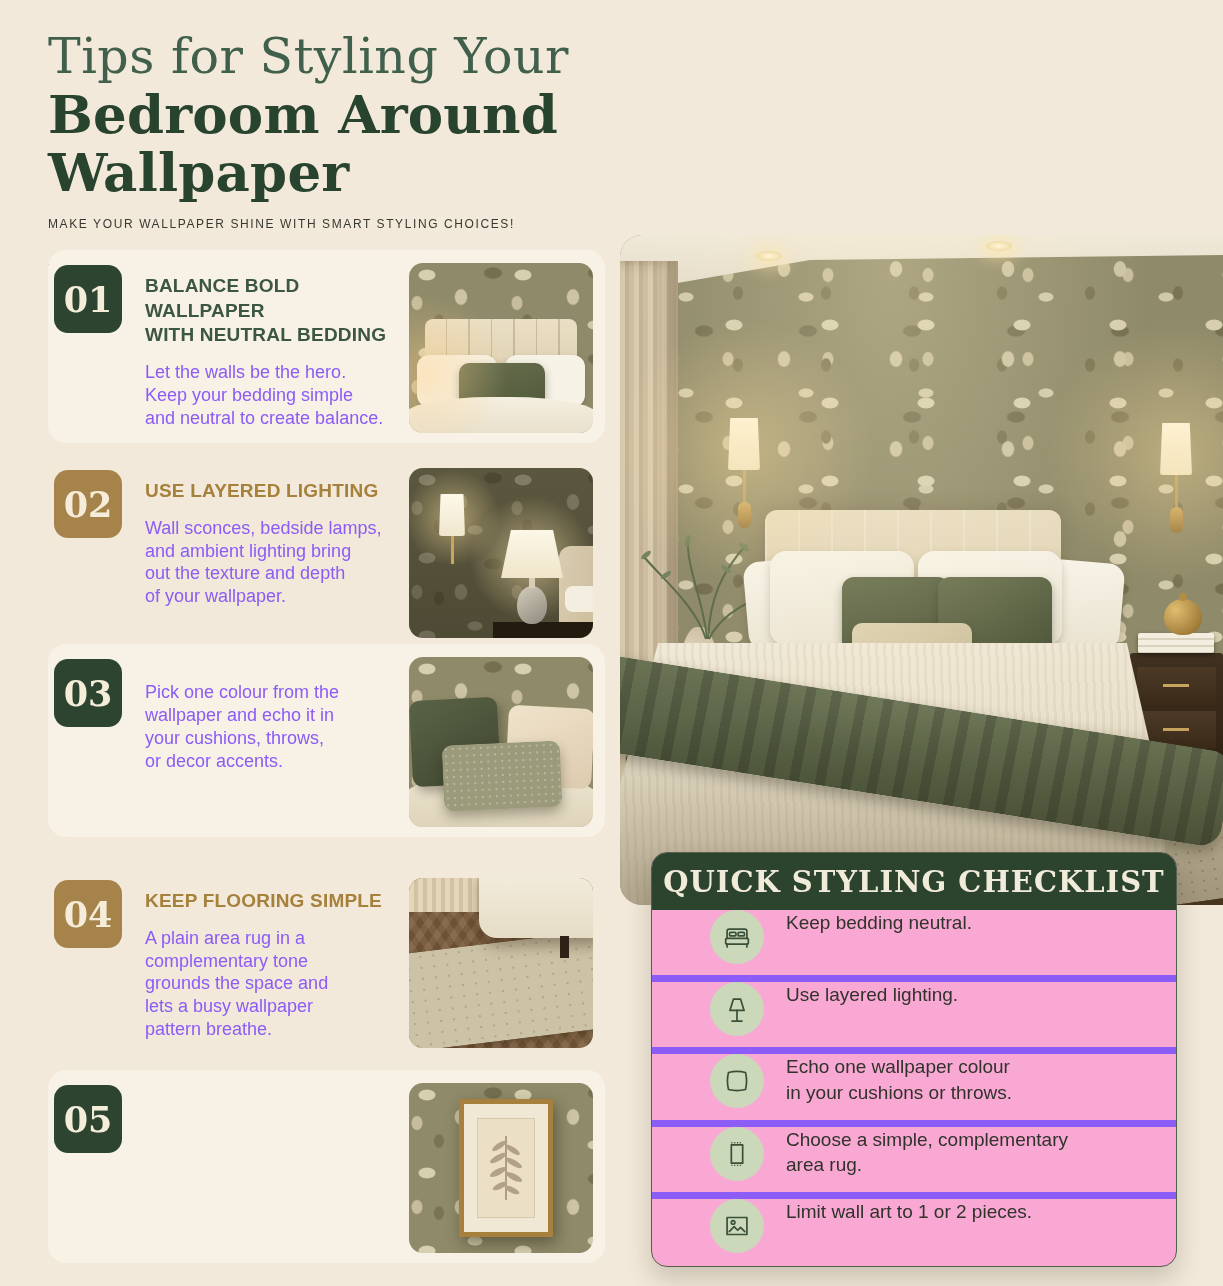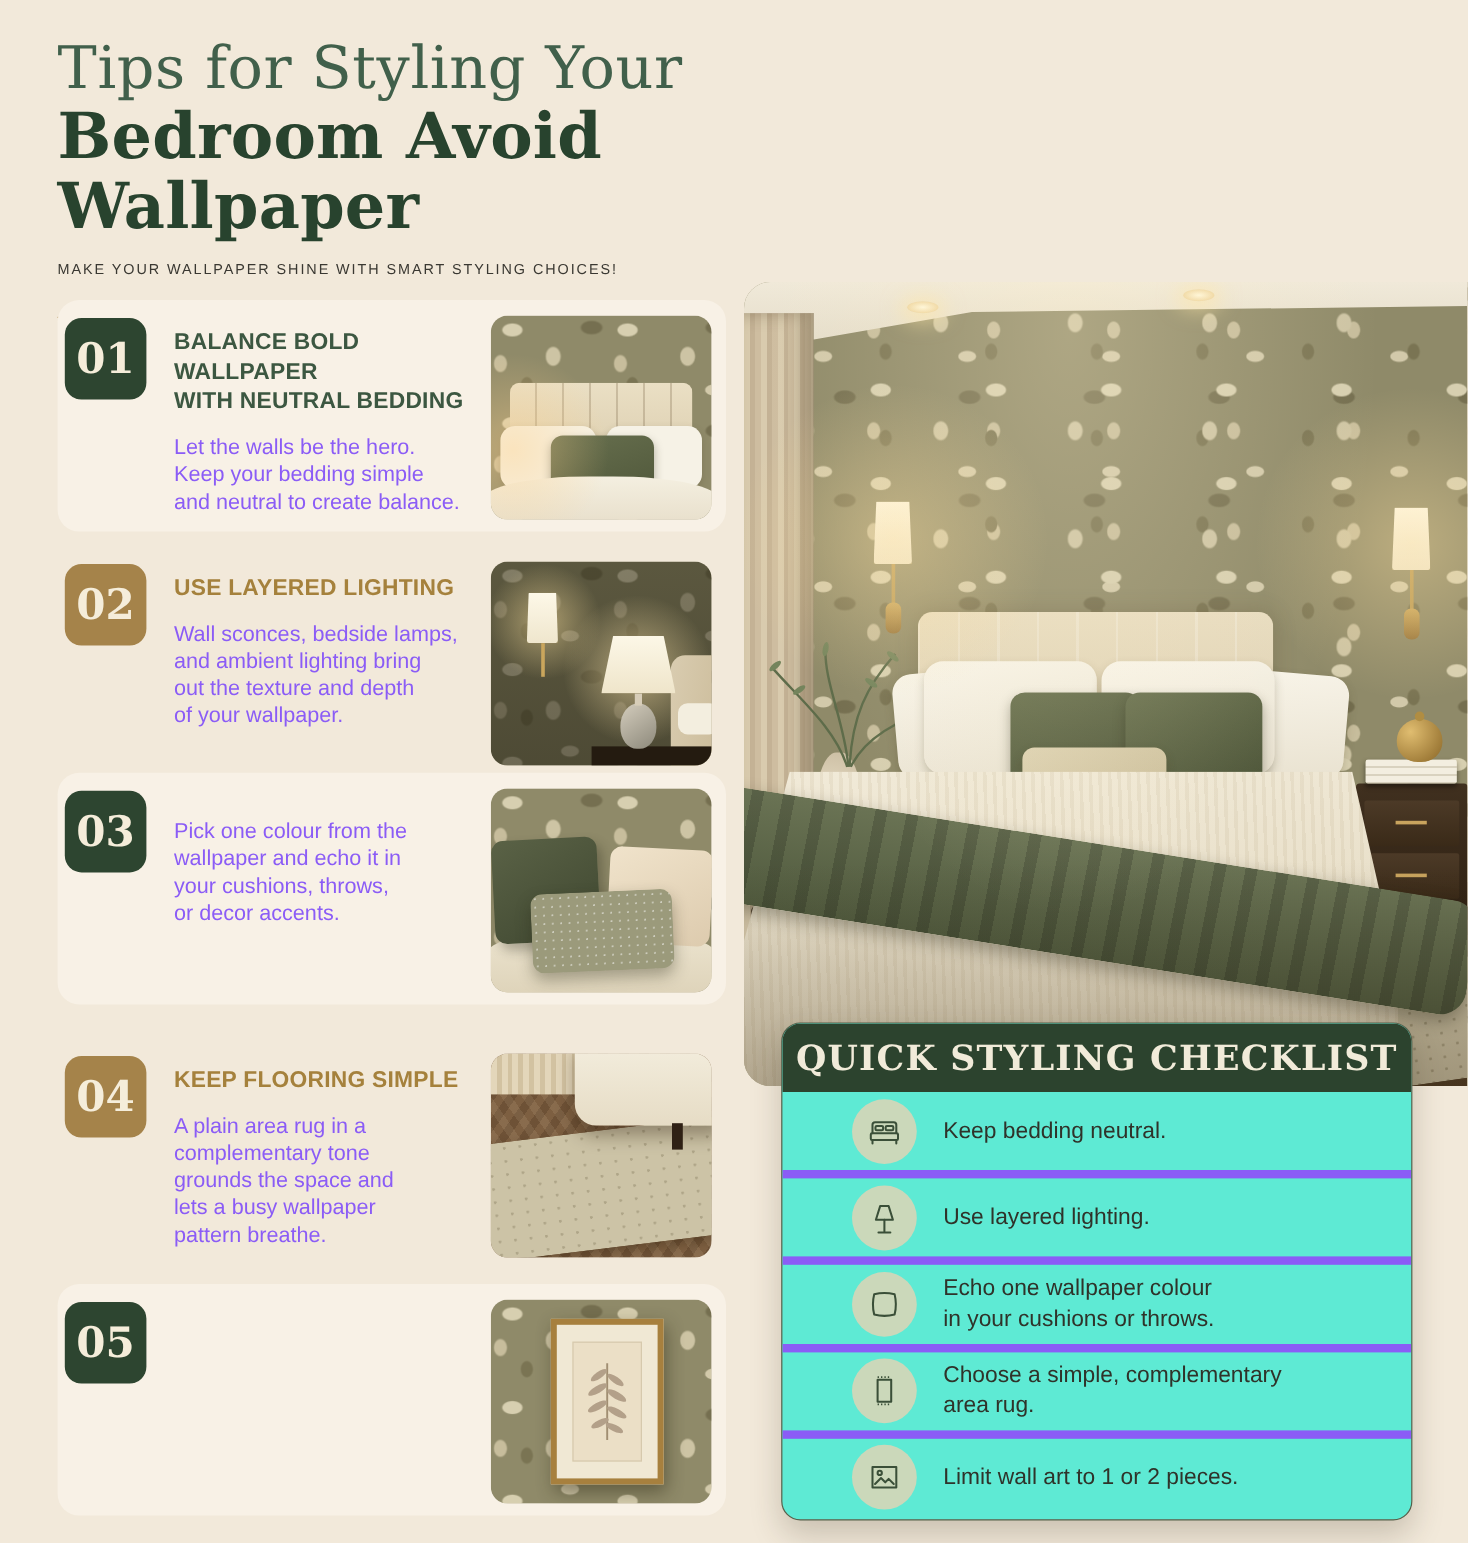--- a/index.html
+++ b/index.html
@@ -166,39 +166,39 @@
     background-image:repeating-linear-gradient(92deg,rgba(0,0,0,.16) 0 10px,transparent 10px 26px),
       linear-gradient(180deg,#6a7354,#505a3e);transform:rotate(9deg);box-shadow:0 6px 14px rgba(30,30,15,.35);}
   .ph-glow{position:absolute;inset:0;background:
     radial-gradient(circle at 124px 215px,rgba(255,225,160,.4),transparent 130px),
     radial-gradient(circle at 556px 218px,rgba(255,225,160,.4),transparent 130px),
     radial-gradient(ellipse at 45% 6%,rgba(255,240,200,.28),transparent 55%),
     linear-gradient(rgba(60,50,30,0) 72%,rgba(55,42,22,.28) 100%);}
 
   
   .checklist{position:absolute;left:651px;top:852px;width:524px;height:413px;border-radius:16px;
-    border:1.5px solid #55604b;overflow:hidden;background:#5eead4;box-shadow:0 12px 26px rgba(60,50,30,.22);z-index:5;}
+    border:1.5px solid #55604b;overflow:hidden;background:#f9a8d4;box-shadow:0 12px 26px rgba(60,50,30,.22);z-index:5;}
   .checklist-header{height:57px;background:#2c432e;display:flex;align-items:center;justify-content:center;}
   .checklist-title{font-family:"DejaVu Serif","Liberation Serif",serif;font-size:29px;font-weight:bold;
     letter-spacing:1px;color:#f1ebd9;}
   .checklist-body{display:flex;flex-direction:column;height:354px;}
-  .check-item{flex:1;display:flex;align-items:center;gap:22px;padding-left:58px;}
+  .check-item{flex:1;display:flex;gap:22px;padding-left:58px;}
   .check-item + .check-item{border-top:7px solid #8b5cf6;}
   .icon-circle{flex:none;width:54px;height:54px;border-radius:50%;background:#cbd8ba;
     display:flex;align-items:center;justify-content:center;}
   .icon-circle svg{width:34px;height:34px;}
   .check-text{font-size:19px;line-height:1.35;color:#2f332a;white-space:pre-line;}
 </style>
 </head>
 <body>
 
 <header class="header">
   <h1 class="title">
     <span class="title-line1">Tips for Styling Your</span>
-    <span class="title-line2">Bedroom Avoid Wallpaper</span>
+    <span class="title-line2">Bedroom Around Wallpaper</span>
   </h1>
   <p class="subtitle">MAKE YOUR WALLPAPER SHINE WITH SMART STYLING CHOICES!</p>
   <div class="divider">
     <span class="line"></span>
     <svg class="ornament" viewBox="0 0 24 24">
       <g fill="#a8853f">
         <path d="M12 2 C14.2 4.6 14.2 7.4 12 10 C9.8 7.4 9.8 4.6 12 2 Z"></path>
         <path d="M12 22 C14.2 19.4 14.2 16.6 12 14 C9.8 16.6 9.8 19.4 12 22 Z"></path>
         <path d="M2 12 C4.6 9.8 7.4 9.8 10 12 C7.4 14.2 4.6 14.2 2 12 Z"></path>
         <path d="M22 12 C19.4 9.8 16.6 9.8 14 12 C16.6 14.2 19.4 14.2 22 12 Z"></path>

